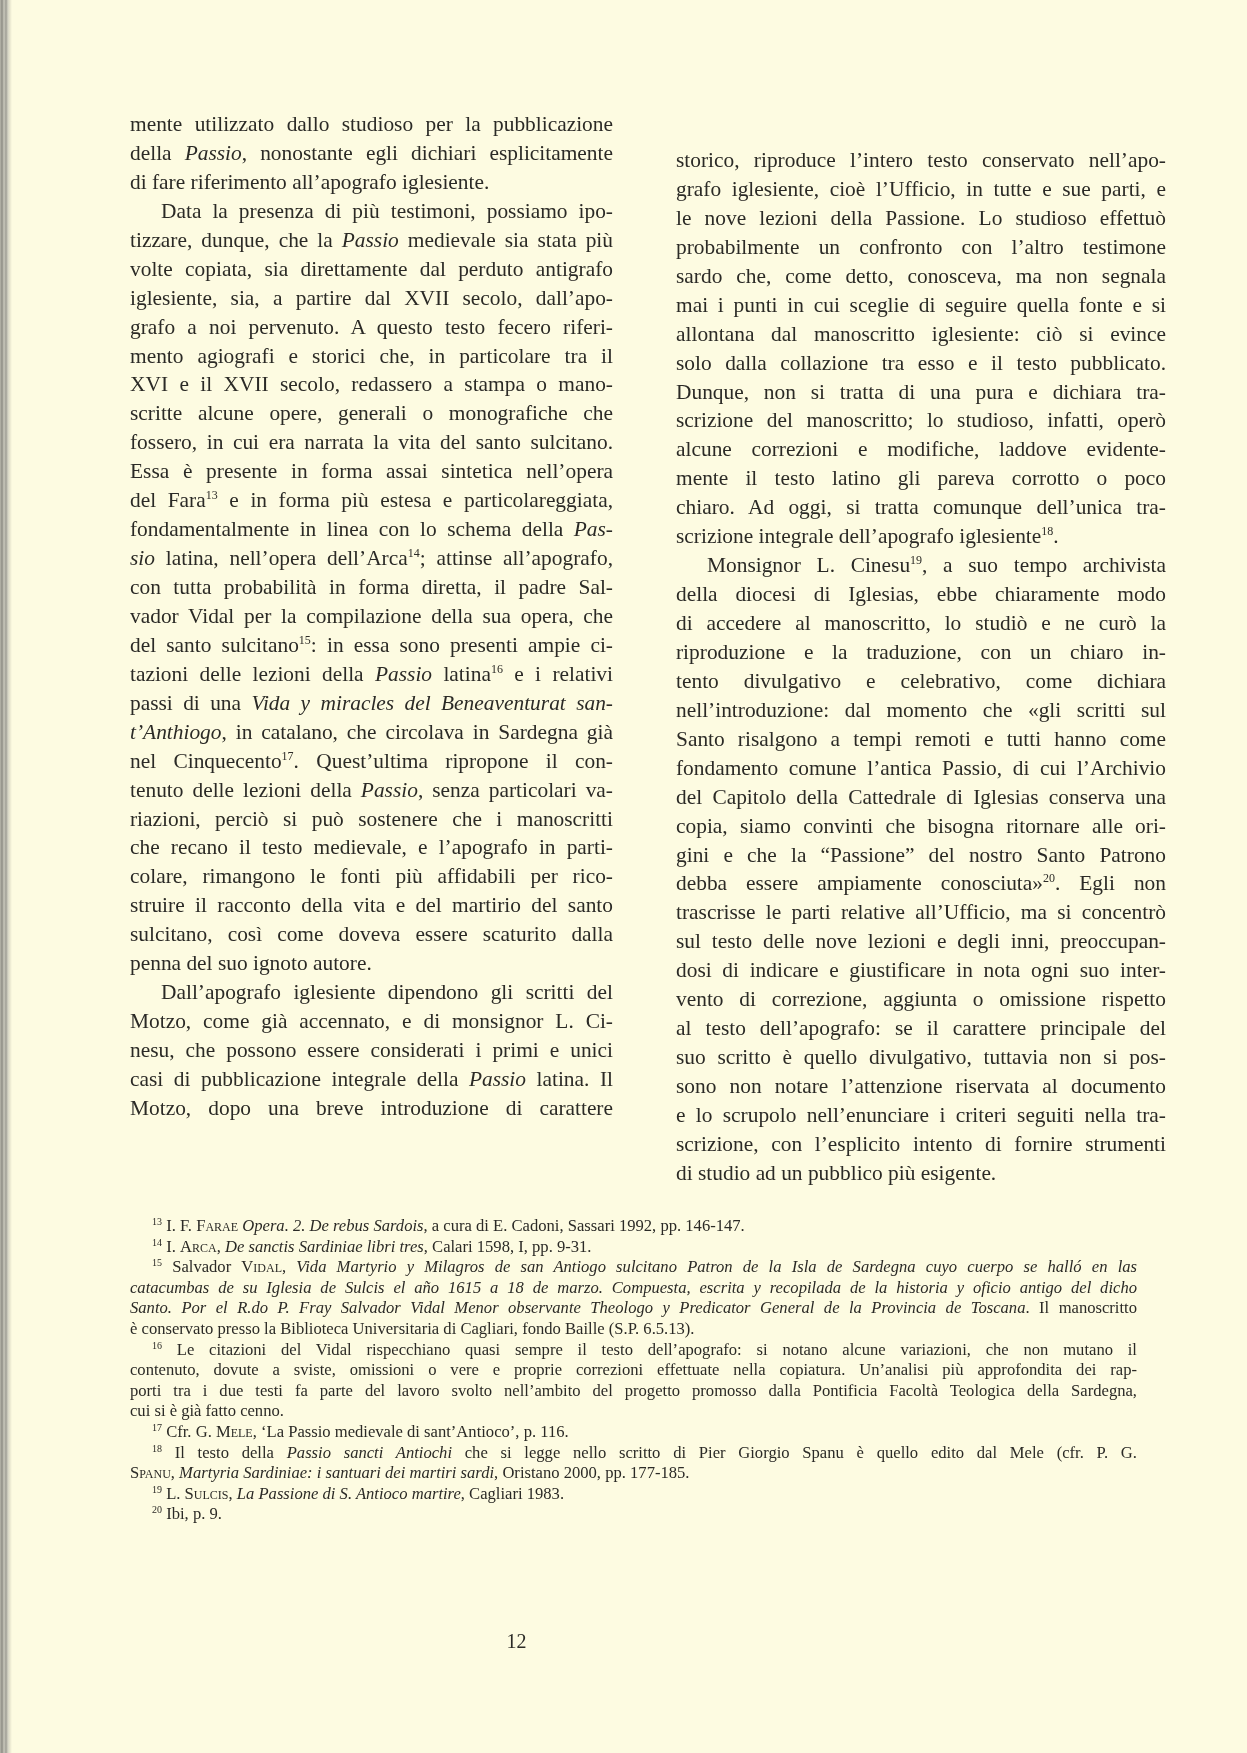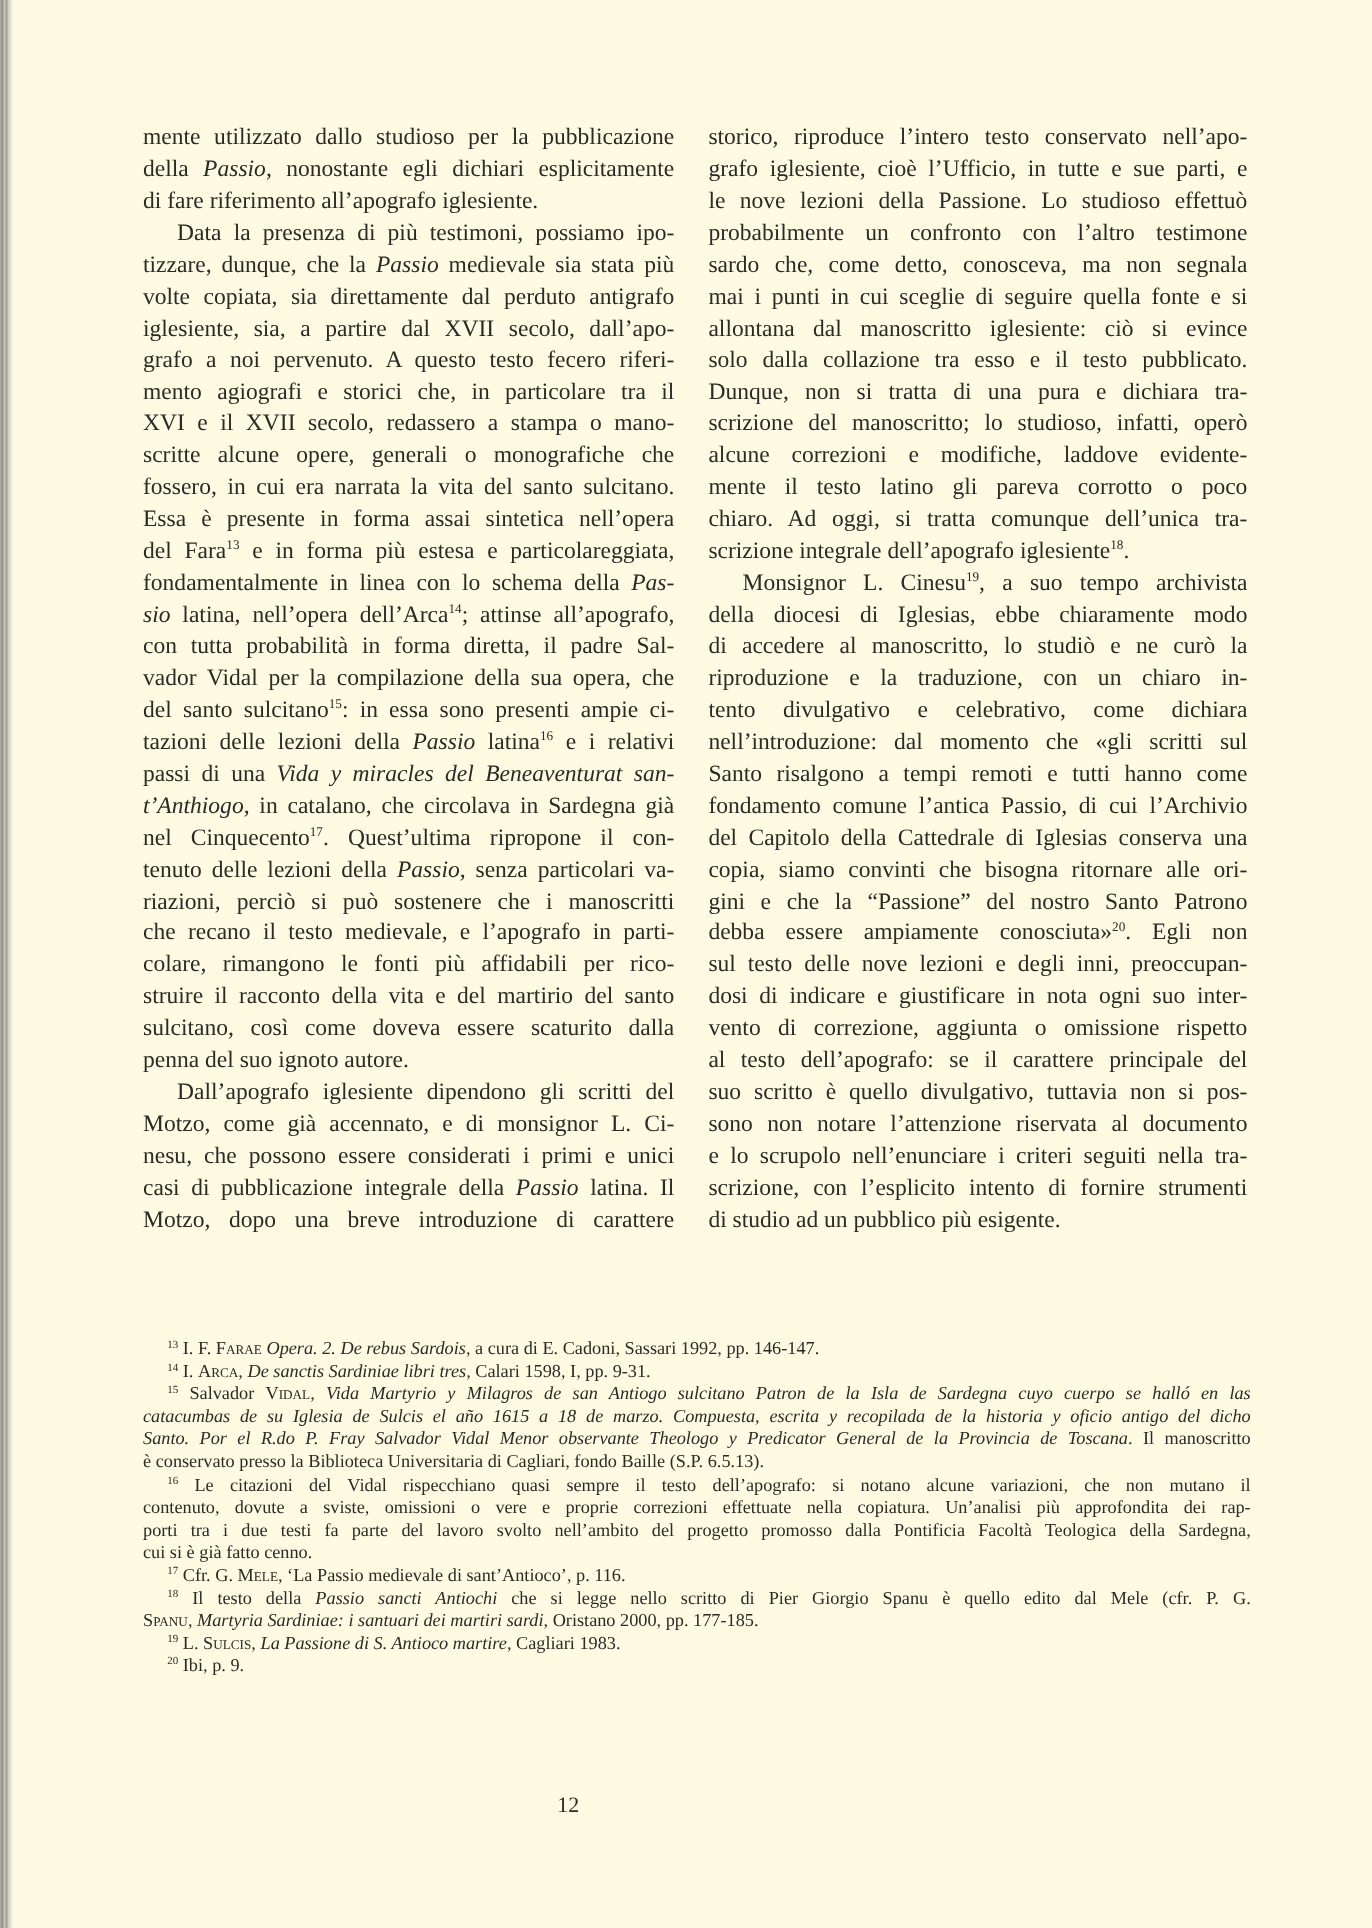--- a/index.html
+++ b/index.html
@@ -12,21 +12,21 @@
   }
   .gutter {
     position: absolute; left: 0; top: 0; width: 12px; height: 1753px;
     background: linear-gradient(to right, #b9b8ad 0px, #8d8c84 2px, #c9c8bc 4px, #9f9e95 6px, #d6d5c6 8px, #e9e7d0 10px, #fdfbe1 12px);
   }
   .col {
     position: absolute; top: 110px;
     font-size: 21.4px; line-height: 28.95px;
   }
   .col1 { left: 130px; width: 483px; }
-  .col2 { left: 644px; width: 490px; }
+  .col2 { left: 676px; width: 490px; margin-top: 36px; }
   .line { display: block; white-space: nowrap; text-align: justify; text-align-last: justify; height: 28.95px; }
   .line.last { text-align-last: left; }
   .line.indent { padding-left: 31px; }
   i { }
   sup { font-size: 12px; line-height: 0; vertical-align: 0; position: relative; top: -8px; }
   .sc { font-variant: small-caps; margin-top: 28px; }
   .footnotes {
     position: absolute; left: 130px; top: 1216px; width: 1007px;
     font-size: 16.6px; line-height: 20.6px;
   }
@@ -101,20 +101,21 @@
     <span class="line"><span>di accedere al manoscritto, lo studiò e ne curò la</span></span>
     <span class="line"><span>riproduzione e la traduzione,  con un chiaro in-</span></span>
     <span class="line"><span>tento divulgativo e celebrativo, come dichiara</span></span>
     <span class="line"><span>nell’introduzione: dal momento che «gli scritti sul</span></span>
     <span class="line"><span>Santo risalgono a tempi remoti e tutti hanno come</span></span>
     <span class="line"><span>fondamento comune l’antica Passio, di cui l’Archivio</span></span>
     <span class="line"><span>del Capitolo della Cattedrale di Iglesias conserva una</span></span>
     <span class="line"><span>copia, siamo convinti che bisogna ritornare alle ori-</span></span>
     <span class="line"><span>gini e che la “Passione” del nostro Santo Patrono</span></span>
     <span class="line"><span>debba essere ampiamente conosciuta»</span><sup>20</sup><span>. Egli non</span></span>
+    <span class="line"><span>trascrisse le parti relative all’Ufficio, ma si concentrò</span></span>
     <span class="line"><span>sul testo delle nove lezioni e degli inni, preoccupan-</span></span>
     <span class="line"><span>dosi di indicare e giustificare in nota ogni suo inter-</span></span>
     <span class="line"><span>vento di correzione, aggiunta o omissione rispetto</span></span>
     <span class="line"><span>al testo dell’apografo: se il carattere principale del</span></span>
     <span class="line"><span>suo scritto è quello divulgativo, tuttavia non si pos-</span></span>
     <span class="line"><span>sono non notare l’attenzione riservata al documento</span></span>
     <span class="line"><span>e lo scrupolo nell’enunciare i criteri seguiti nella tra-</span></span>
     <span class="line"><span>scrizione, con l’esplicito intento di fornire strumenti</span></span>
     <span class="line last"><span>di studio ad un pubblico più esigente.</span></span>
   </div>

